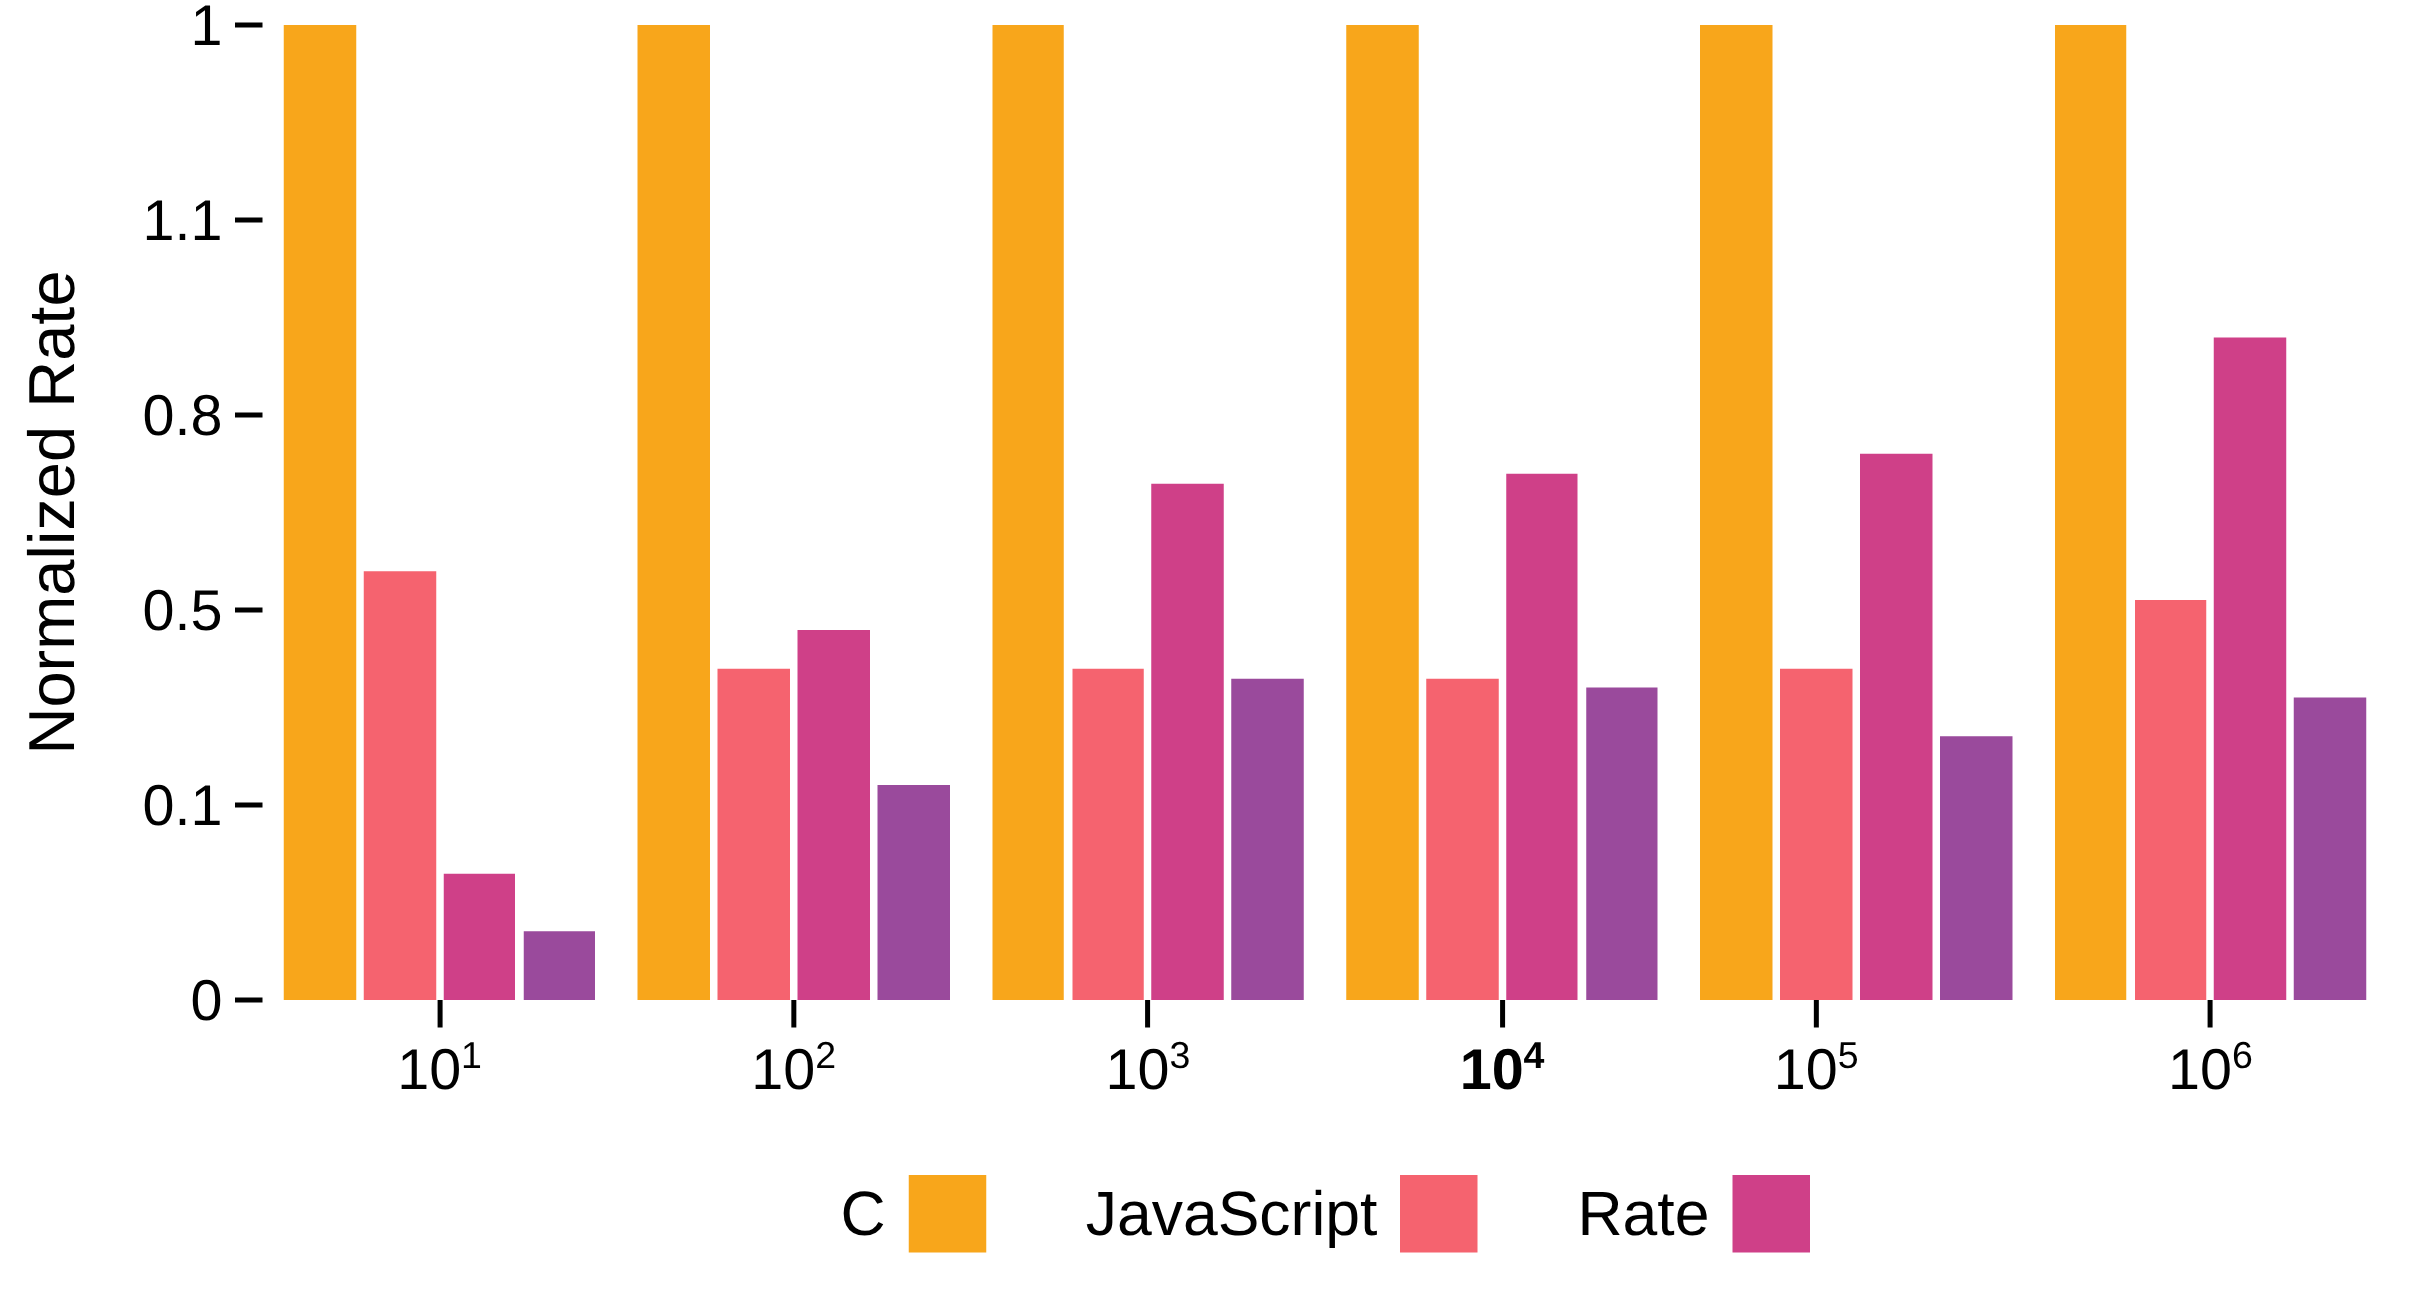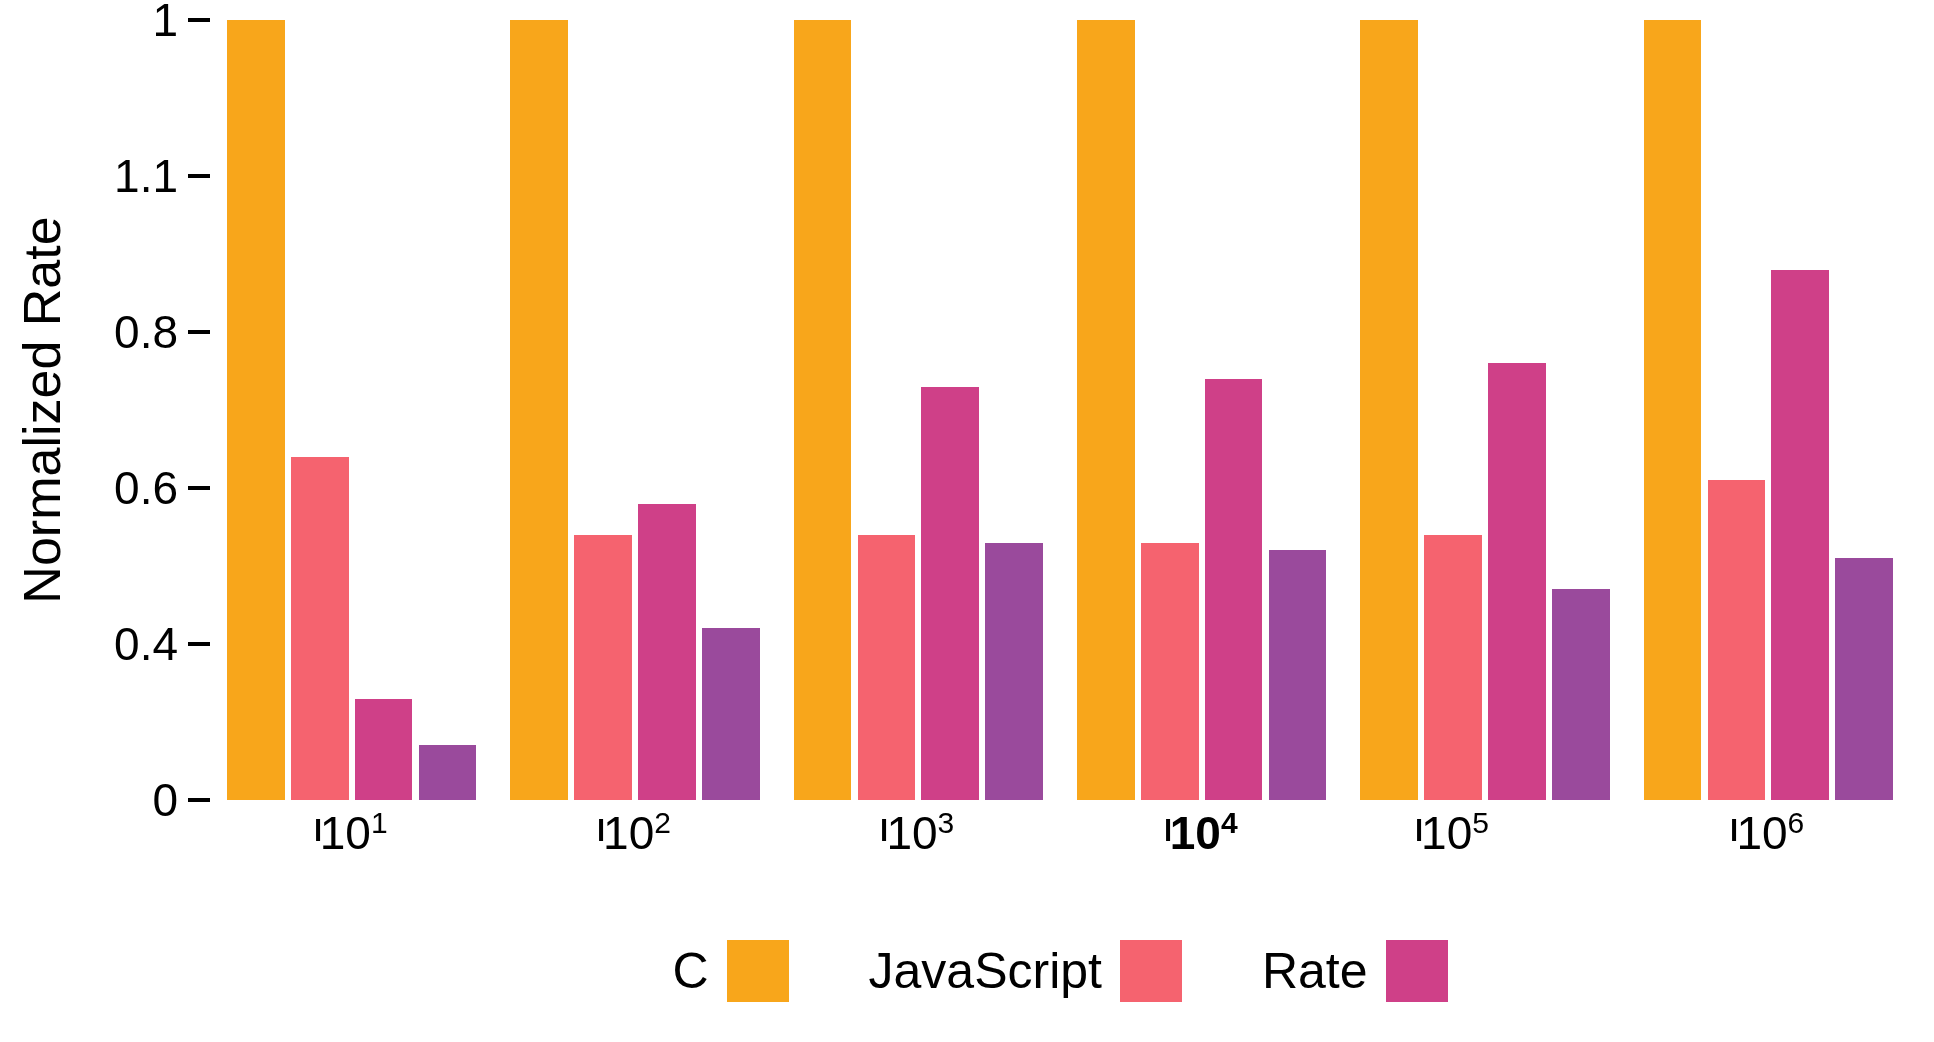--- a/index.html
+++ b/index.html
@@ -48,21 +48,21 @@
   }
   .y-tick .mark {
     width: 22px;
     height: 4px;
     background: #000;
   }
   .x-tick {
     position: absolute;
     top: 0;
     display: flex;
-    flex-direction: row;
+    flex-direction: column;
     align-items: center;
     transform: translateX(-50%);
     justify-content: center;
   }
   .x-tick .mark {
     width: 4px;
     height: 22px;
     background: #000;
   }
   .x-tick .lbl {
@@ -109,25 +109,25 @@
 
   <div class="y-axis-title" style="left:42px; top:410px;">Normalized Rate</div>
 
   <div class="y-ticks" style="left:68px; top:20px; width:142px; height:780px;">
 
   <div class="y-tick" style="top: 780px;">
         <div class="lbl">0</div>
         <div class="mark"></div>
       </div>
       <div class="y-tick" style="top: 624px;">
-        <div class="lbl">0.4</div>
+        <div class="lbl">0.1</div>
         <div class="mark"></div>
       </div>
       <div class="y-tick" style="top: 468px;">
-        <div class="lbl">0.6</div>
+        <div class="lbl">0.5</div>
         <div class="mark"></div>
       </div>
       <div class="y-tick" style="top: 312px;">
         <div class="lbl">0.8</div>
         <div class="mark"></div>
       </div>
       <div class="y-tick" style="top: 156px;">
         <div class="lbl">1.1</div>
         <div class="mark"></div>
       </div>

